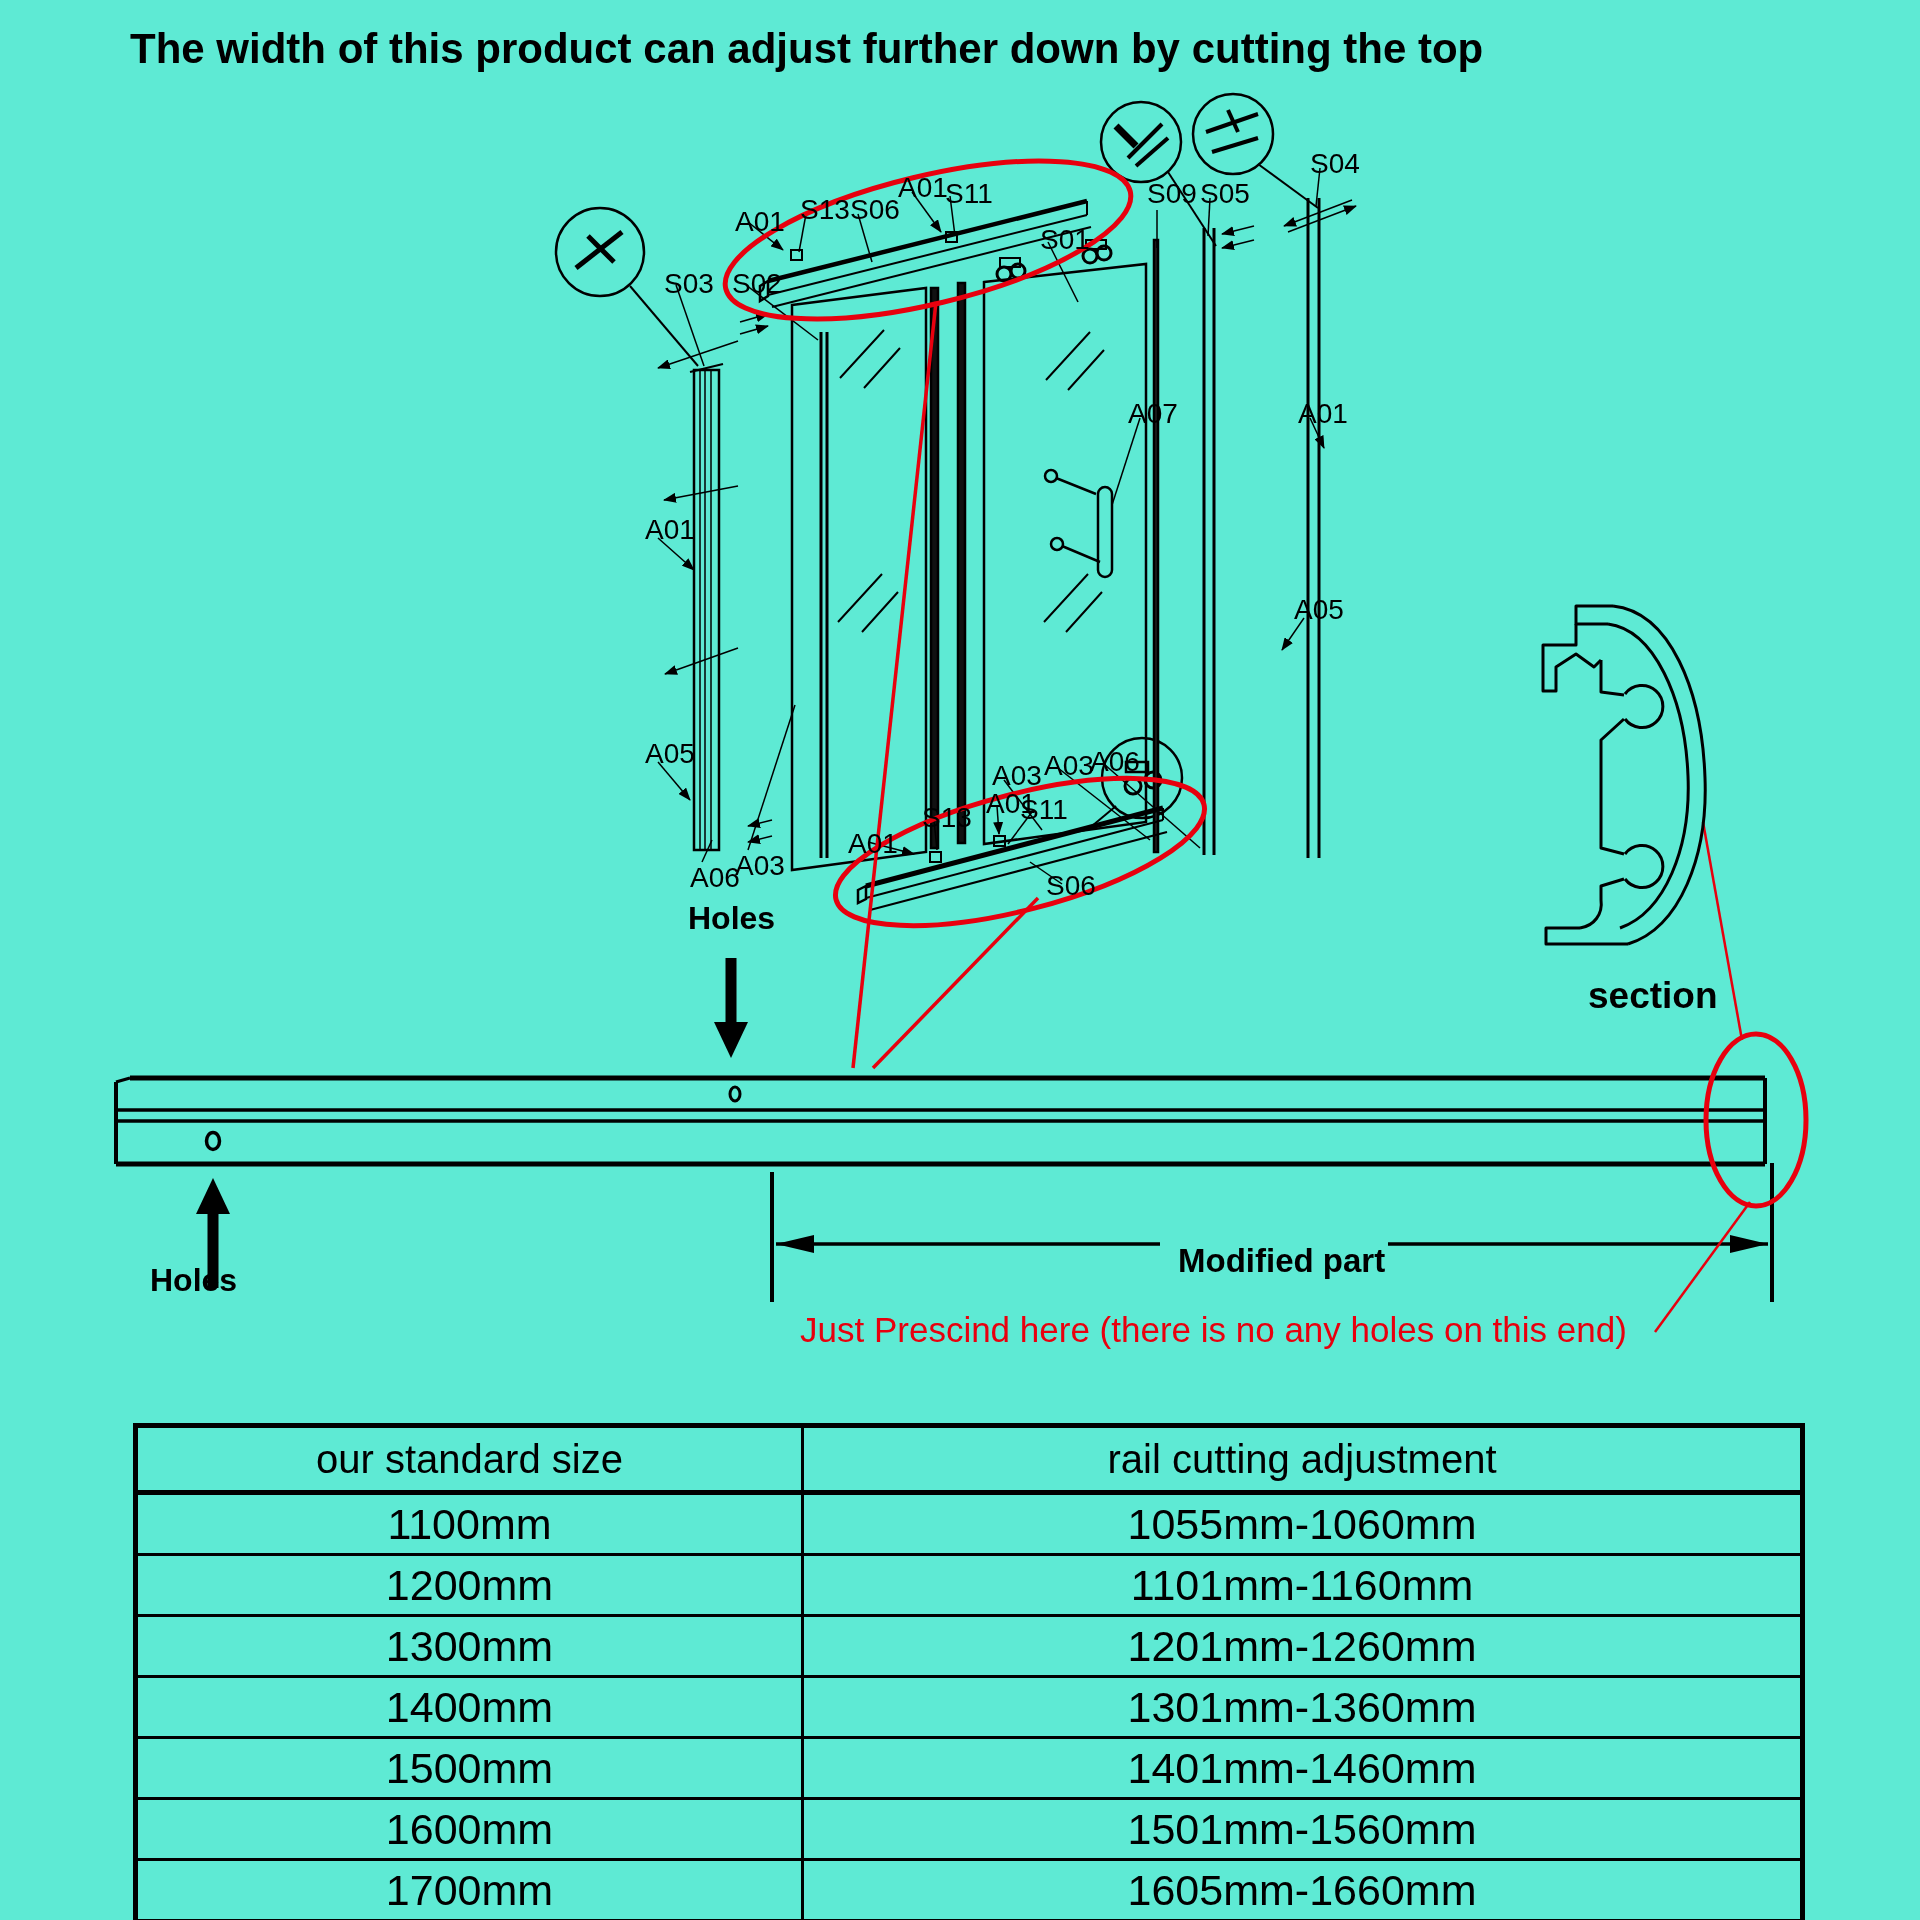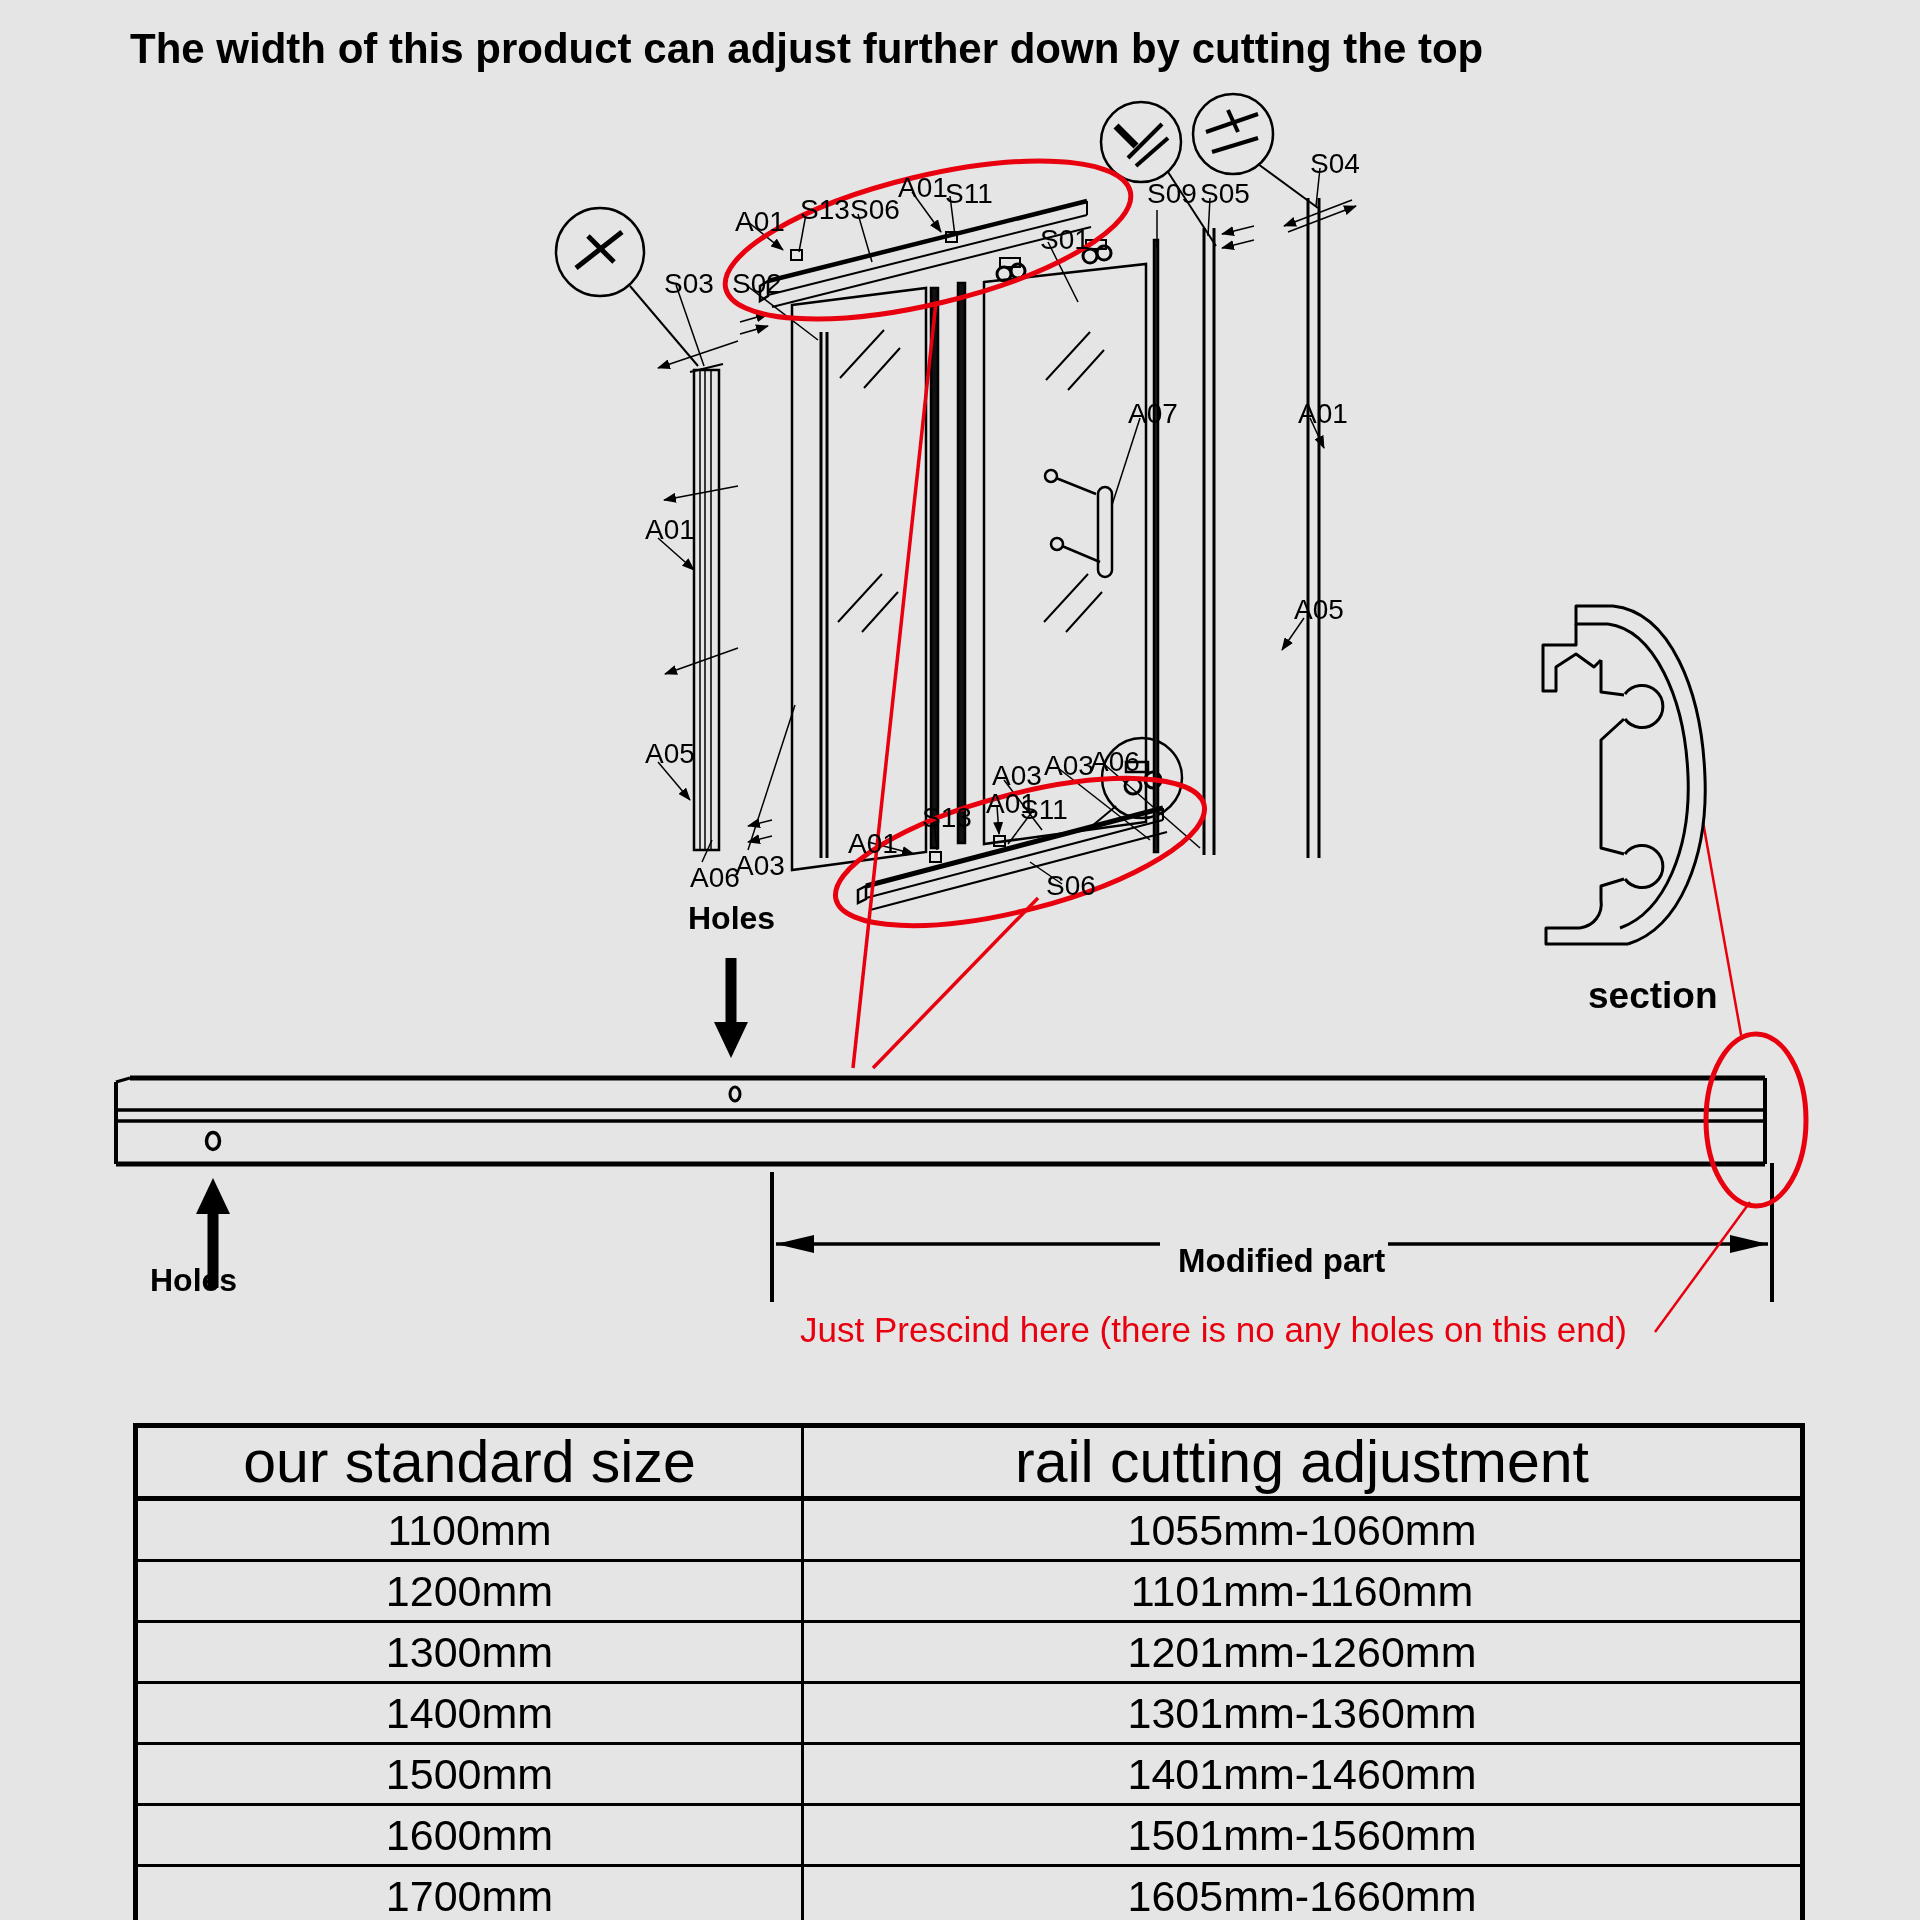--- a/index.html
+++ b/index.html
@@ -1,28 +1,28 @@
 <!DOCTYPE html>
 <html><head>
 <meta charset="utf-8">
 <style>
   html,body{margin:0;padding:0;background:#fff;}
-  .page{position:relative;width:1920px;height:1920px;background:#e5e5e5;overflow:hidden;
+  .page{position:relative;width:1920px;height:1920px;background:#5eead4;overflow:hidden;
         font-family:"Liberation Sans",sans-serif;color:#000;
         --red:#e8000e;}
   .art{position:absolute;left:0;top:0;width:1920px;height:1920px;}
   .title{position:absolute;left:130px;top:24px;font-size:42px;font-weight:bold;line-height:50px;white-space:nowrap;}
   .plabel{position:absolute;font-size:28px;line-height:28px;white-space:nowrap;}
   .big-label{position:absolute;font-size:32px;font-weight:bold;white-space:nowrap;}
   .dim-label{position:absolute;font-size:33px;font-weight:bold;white-space:nowrap;margin-top:16px;}
   .red-note{position:absolute;font-size:35px;font-weight:normal;color:var(--red);white-space:nowrap;text-align:center;}
   .section-label{position:absolute;font-size:37px;font-weight:600;white-space:nowrap;}
   table.sizes{position:absolute;left:133px;top:1423px;width:1667px;border-collapse:collapse;
               table-layout:fixed;font-size:43px;}
-  table.sizes th{font-size:59px;font-weight:normal;height:62px;}
+  table.sizes th{font-size:40px;font-weight:normal;height:62px;}
   table.sizes td{height:58px;text-align:center;}
   table.sizes th,table.sizes td{border:3px solid #000;text-align:center;padding:0;}
   table.sizes{border:5px solid #000;}
   table.sizes thead th{border-bottom:5px solid #000;}
   col.c1{width:667px;} col.c2{width:1000px;}
 </style>
 </head>
 <body>
 
 <div class="page">

